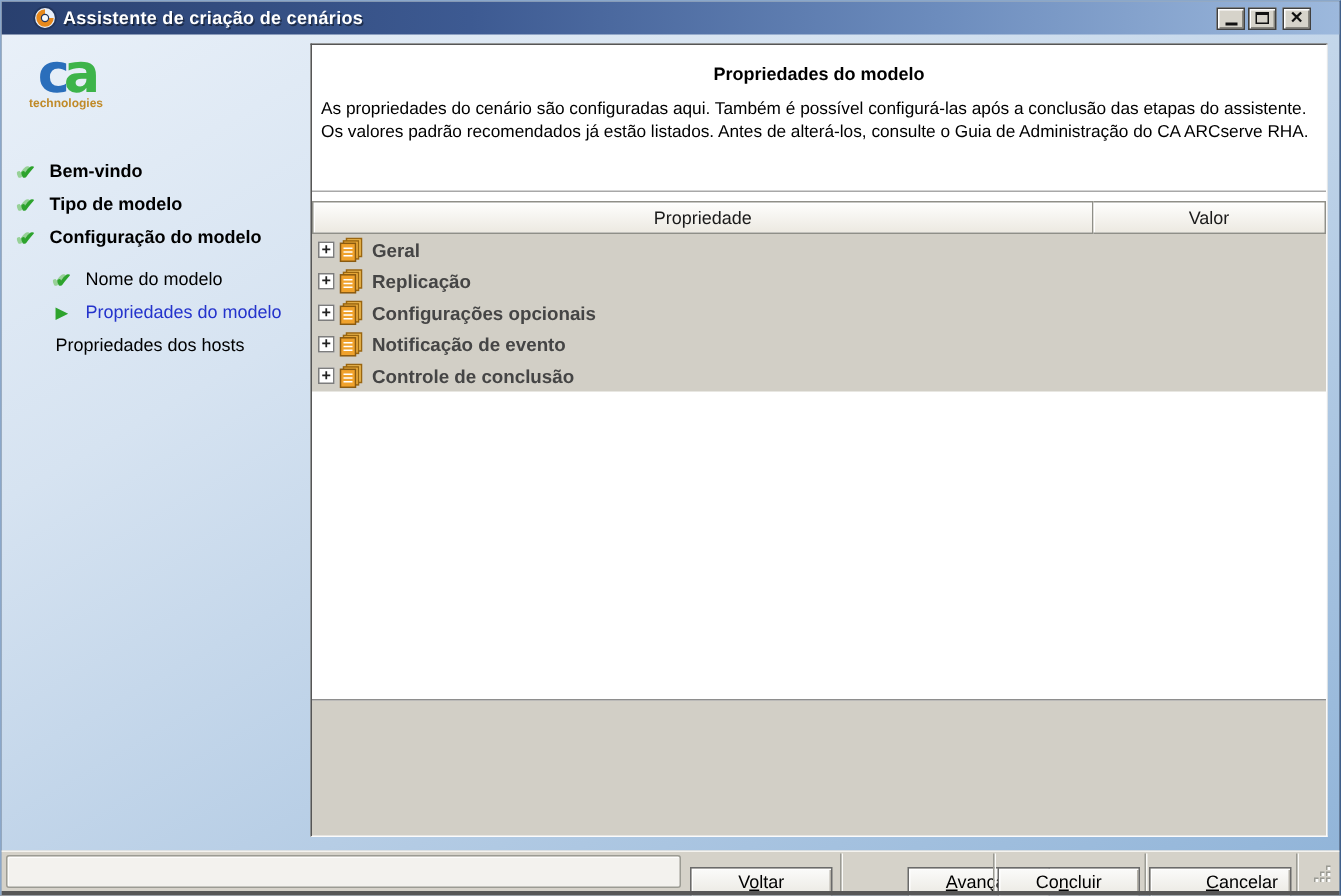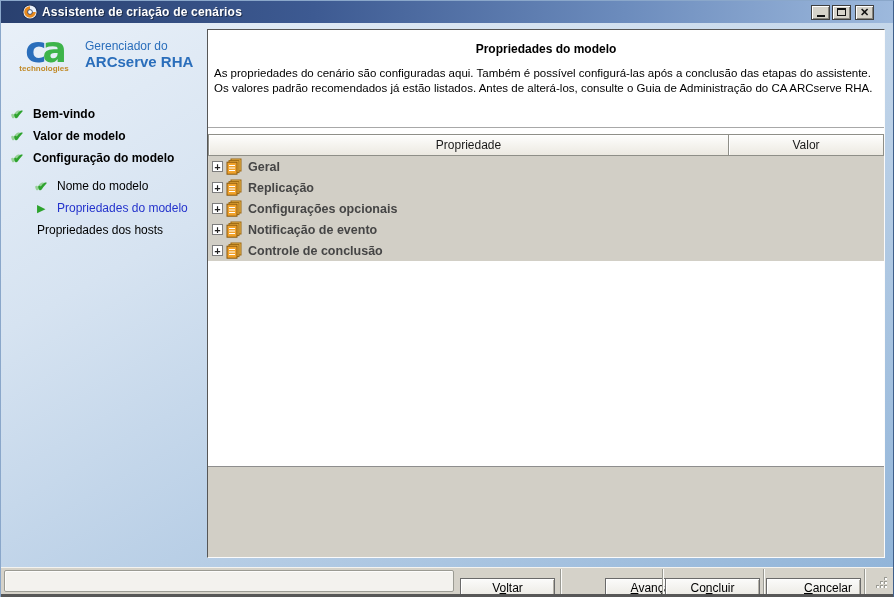--- a/index.html
+++ b/index.html
@@ -123,34 +123,30 @@
         </div>
     </div>
   </div>
 
   <div class="sidebar">
     <div class="brand">
       <div class="logo-mark">
         <div class="logo-ca"><span class="logo-c">c</span><span class="logo-a">a</span></div>
         <div class="logo-sub">technologies</div>
       </div>
-      <div class="brand-text">
-        <div class="brand-line1">Gerenciador do</div>
-        <div class="brand-line2">ARCserve RHA</div>
-      </div>
     </div>
 
     <div class="steps">
       <div class="step l0">
         <span class="icon check-icon">✔</span>
         <span class="label">Bem-vindo</span>
       </div>
       <div class="step l0">
         <span class="icon check-icon">✔</span>
-        <span class="label">Valor de modelo</span>
+        <span class="label">Tipo de modelo</span>
       </div>
       <div class="step l0">
         <span class="icon check-icon">✔</span>
         <span class="label">Configuração do modelo</span>
       </div>
       <div class="spacer6"></div>
       <div class="step l1">
         <span class="icon check-icon">✔</span>
         <span class="label">Nome do modelo</span>
       </div>

